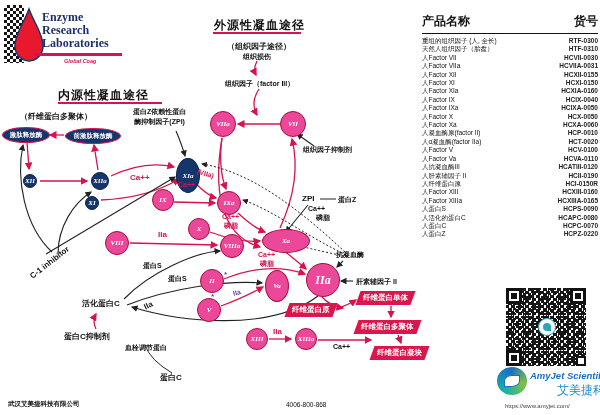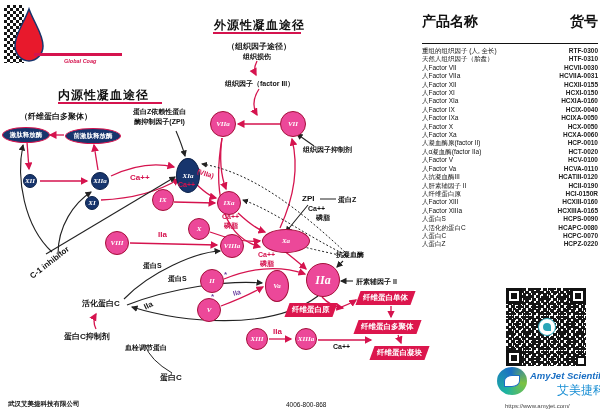--- a/index.html
+++ b/index.html
@@ -31,22 +31,22 @@
   .node.navy{background:#17356d;border:1.5px solid #0c2148;}
   .node.big{font-size:12px;}
   .oval{position:absolute;background:#17356d;border:1px solid #d5134e;border-radius:50%;
      color:#fff;font-size:6.5px;font-weight:bold;display:flex;align-items:center;
      justify-content:center;white-space:nowrap;}
   .fib{position:absolute;background:#dc164d;color:#fff;font-weight:bold;font-size:7.5px;
      padding:2px 5px;transform:skewX(-20deg);white-space:nowrap;}
   .fib span{display:inline-block;transform:skewX(20deg);}
   
   .ptable{left:422px;top:13px;width:176px;}
-  .phead{display:flex;justify-content:space-between;font-weight:bold;font-size:14px;
-     border-bottom:1.5px solid #111;padding-bottom:12px;}
+  .phead{display:flex;justify-content:space-between;font-weight:bold;font-size:12px;
+     border-bottom:1.5px solid #111;padding-bottom:3px;}
   .trow{display:flex;justify-content:space-between;font-size:6.5px;line-height:8.4px;}
   .tname{white-space:nowrap;}
   .tcode{white-space:nowrap;font-weight:bold;color:#222;}
   
   .qr{left:506px;top:288px;width:80px;height:78px;background:
       repeating-conic-gradient(#161616 0% 25%,transparent 0% 50%),
       repeating-conic-gradient(#161616 0% 25%,transparent 0% 50%);
       background-size:5px 5px,7px 7px;background-position:0 0,2px 3px;}
   .finder{position:absolute;background:#fff;border:3px solid #111;width:10px;height:10px;}
   .finder i{display:block;width:6px;height:6px;background:#111;margin:2px;}
@@ -128,20 +128,25 @@
       <path d="M346,255 C305,235 272,210 243,200"></path>
       <path d="M344,256 Q315,250 288,243"></path>
     </g>
   </svg>
 
   <div class="abs logo">
     <div class="logo-checker"></div>
     <svg class="abs" style="left:8px;top:2px" width="34" height="56" viewBox="0 0 34 56">
       <path d="M17 2 C11 18 3 27 3 39 a14 15 0 0 0 28 0 C31 27 23 18 17 2 Z" fill="#e8192c" stroke="#17356d" stroke-width="1.5"></path>
     </svg>
+    <div class="logo-text">
+      <div>Enzyme</div>
+      <div>Research</div>
+      <div>Laboratories</div>
+    </div>
     <div class="logo-bar"></div>
     <div class="logo-tag">Global Coag</div>
   </div>
 
   <div class="abs ptitle" style="left:58px;top:87px">内源性凝血途径</div>
   <div class="abs punder" style="left:58px;top:102px;width:104px"></div>
   <div class="abs psub" style="left:20px;top:111px">（纤维蛋白多聚体）</div>
 
   <div class="abs ptitle" style="left:214px;top:17px">外源性凝血途径</div>
   <div class="abs punder" style="left:213px;top:32px;width:88px"></div>

